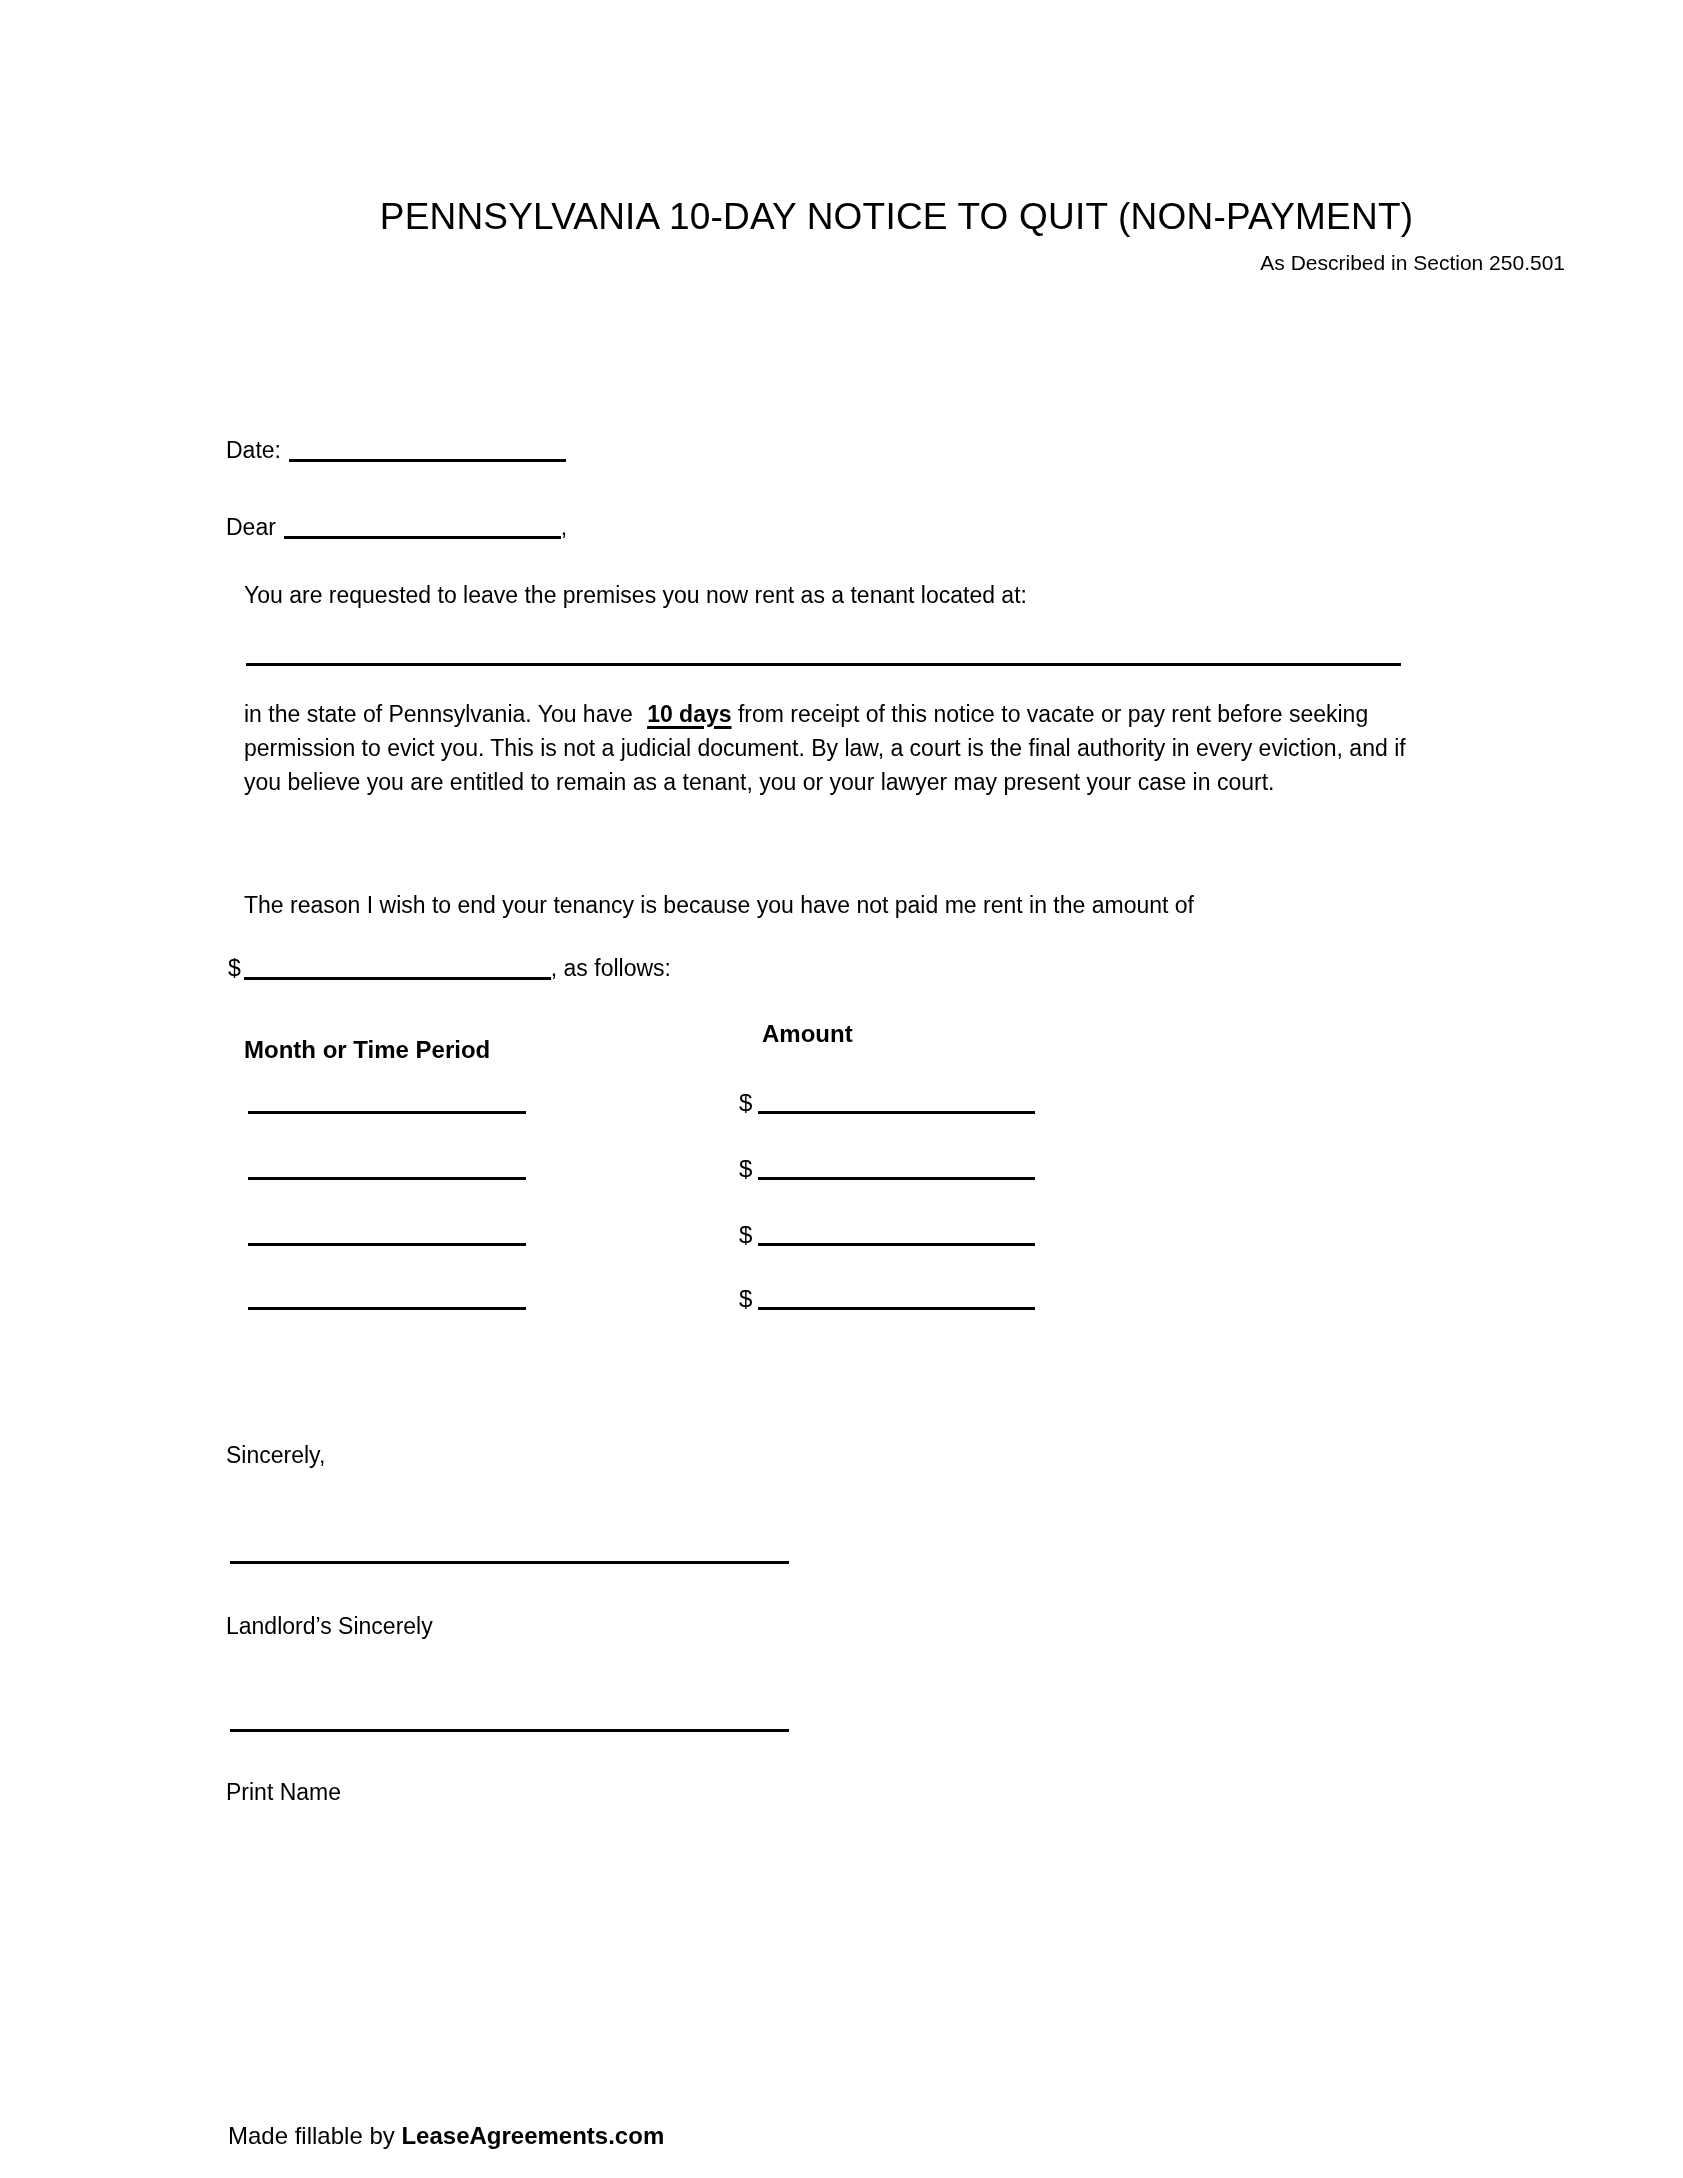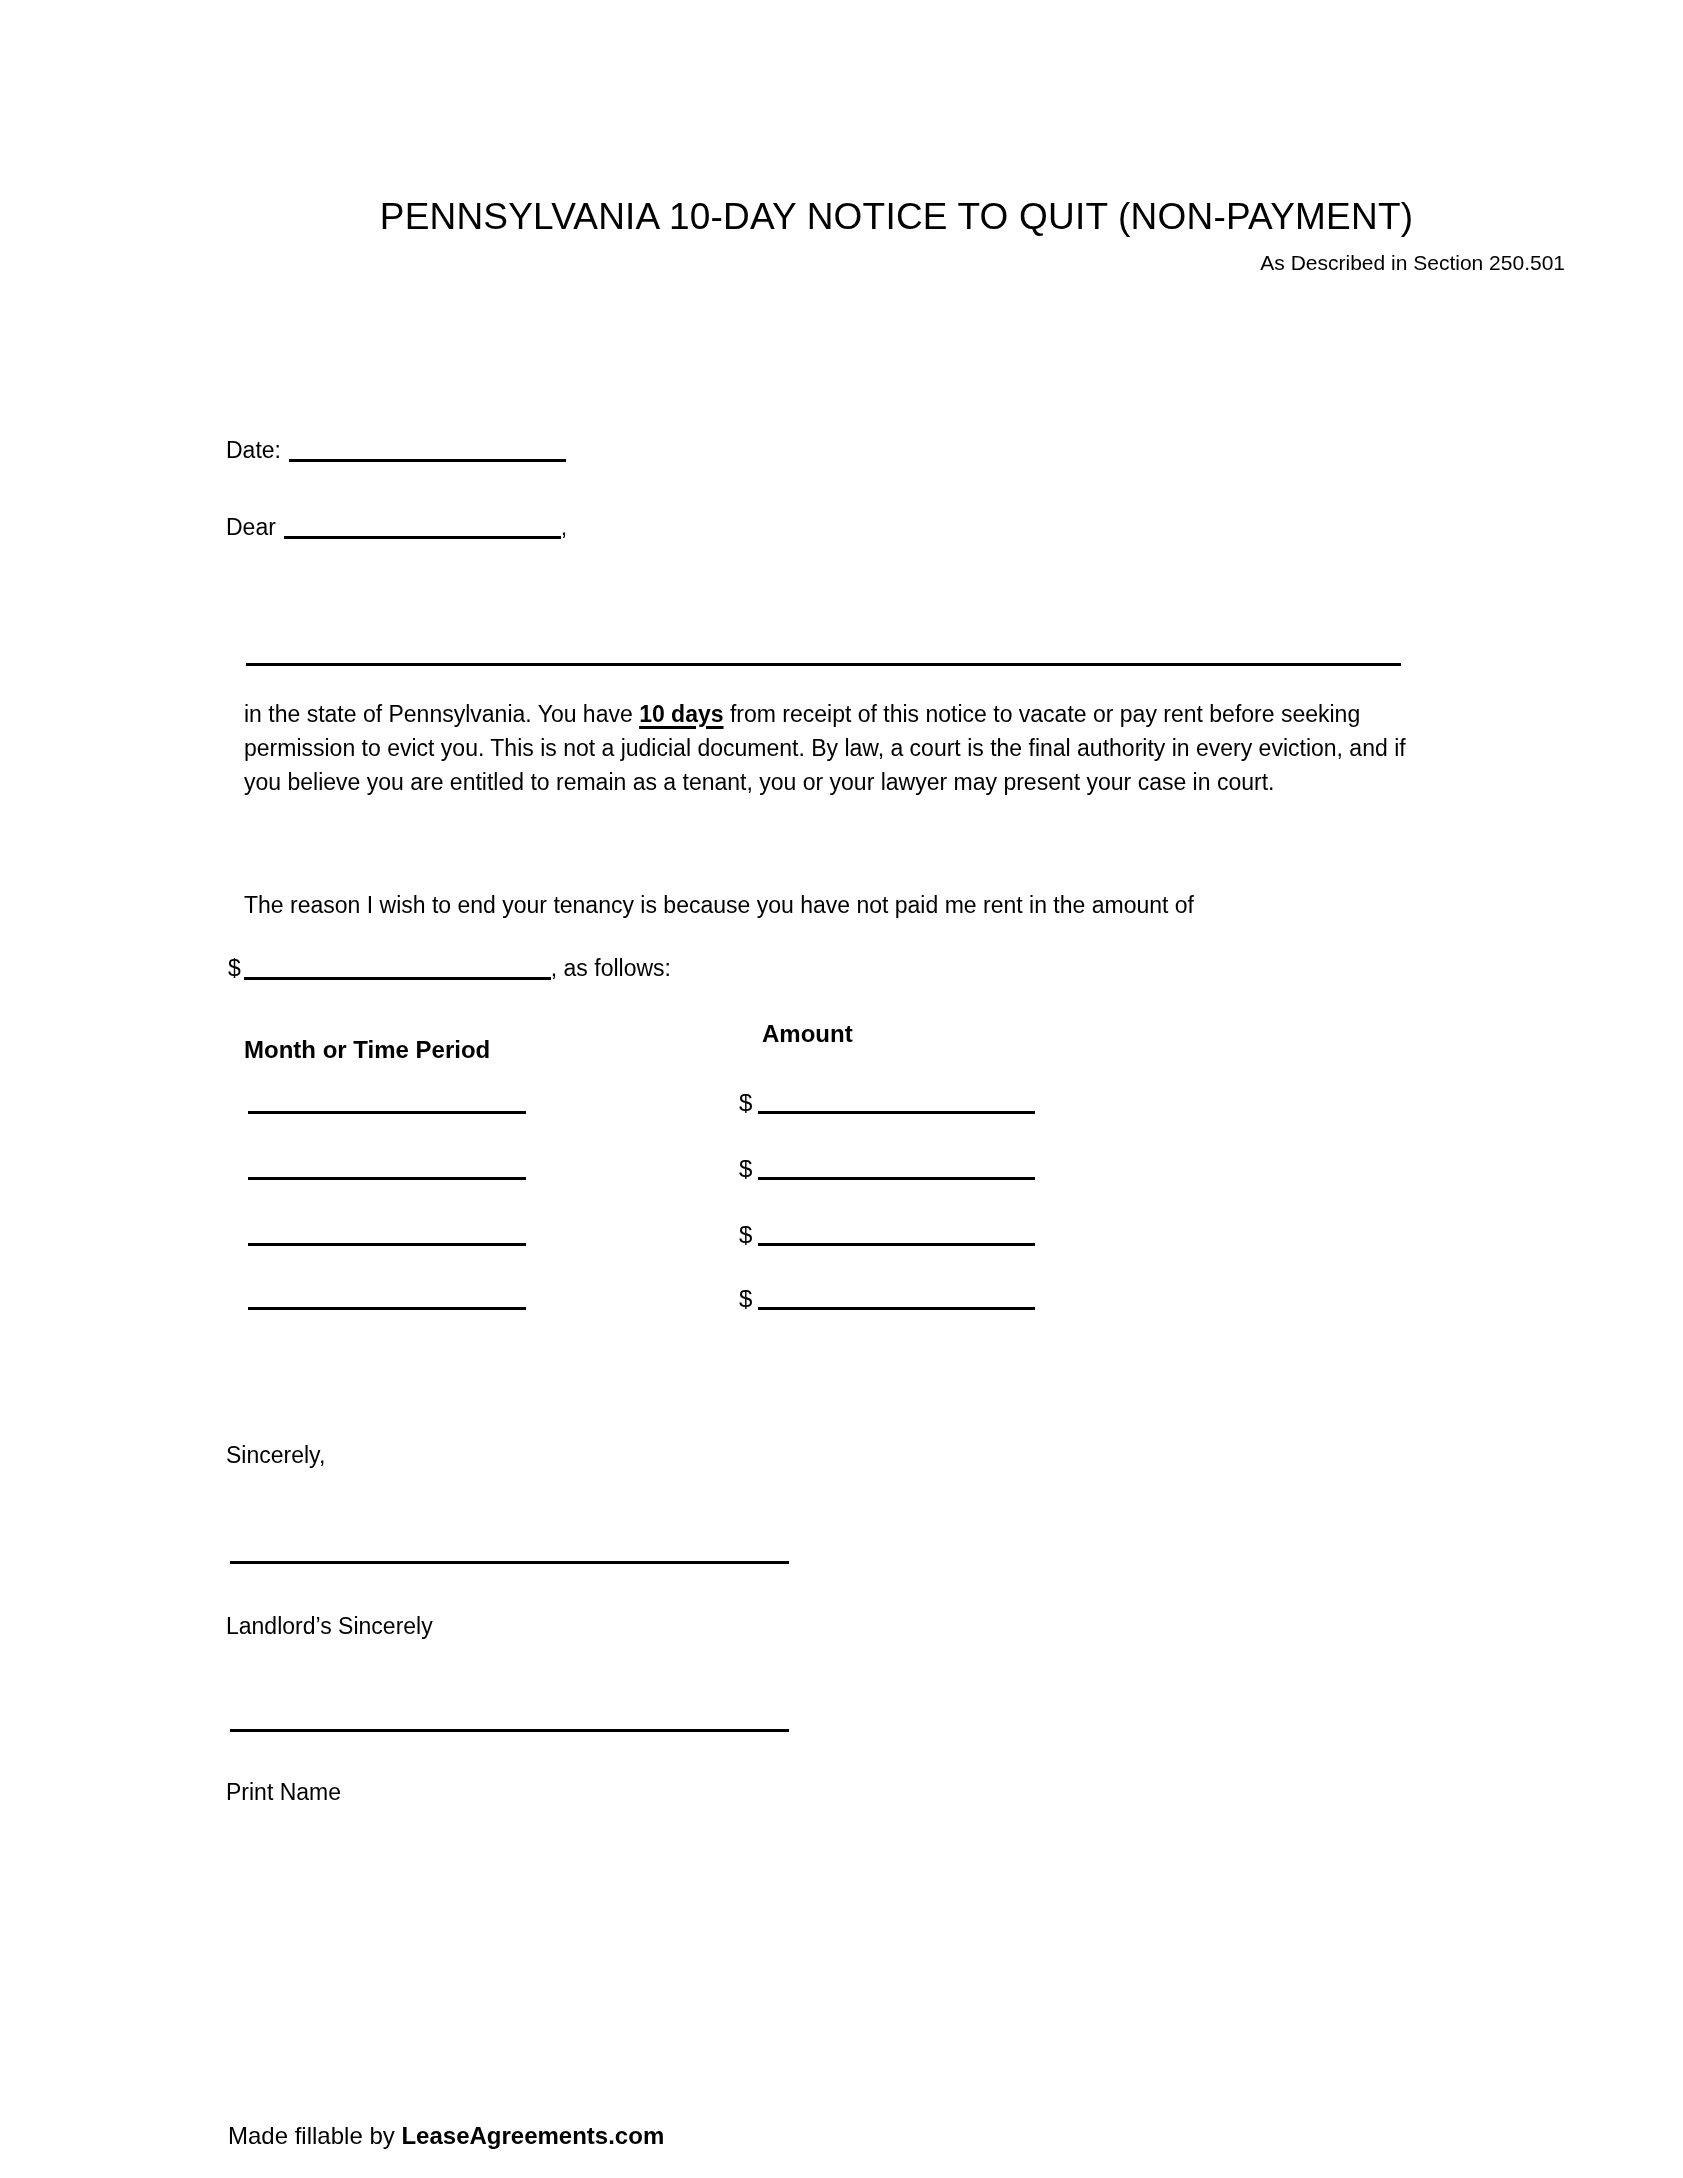--- a/index.html
+++ b/index.html
@@ -53,20 +53,21 @@
   .date-row  { left: 226px; top: 433px; }
   .dear-row  { left: 226px; top: 510px; }
   .intro     { left: 244px; top: 578px; width: 1208px; }
   .addr-line { left: 246px; top: 663px; width: 1155px; }
   .notice    { left: 244px; top: 697px; width: 1168px; }
   .bu {
     font-weight: bold;
     text-decoration: underline;
     text-decoration-thickness: 3px;
     text-underline-offset: 4px;
+    margin-left: 8px;
   }
   .reason    { left: 244px; top: 888px; width: 1188px; }
   .amount-row{ left: 228px; top: 951px; }
 
   .th-month  { left: 244px; top: 1020px; font-size: 24px; font-weight: bold; margin-top: 16px; }
   .th-amount { left: 762px; top: 1020px; font-size: 24px; font-weight: bold; }
 
   .trow { left: 248px; width: 802px; height: 40px; }
   .trow .month-line {
     position: absolute; left: 0; bottom: 0; width: 278px;
@@ -103,20 +104,21 @@
   <div class="abs subtitle">As Described in Section 250.501</div>
 
   <div class="abs t date-row">
     <span>Date:</span><span class="blank w280"></span>
   </div>
 
   <div class="abs t dear-row">
     <span>Dear</span><span class="blank w280"></span><span>,</span>
   </div>
 
+  <div class="abs t intro">You are requested to leave the premises you now rent as a tenant located at:</div>
 
   <div class="abs rule addr-line"></div>
 
   <div class="abs t notice">
     <span>in the state of Pennsylvania. You have </span><span class="bu">10 days</span><span> from receipt of this notice to vacate or pay rent before seeking permission to evict you. This is not a judicial document. By law, a court is the final authority in every eviction, and if you believe you are entitled to remain as a tenant, you or your lawyer may present your case in court.</span>
   </div>
 
   <div class="abs t reason">The reason I wish to end your tenancy is because you have not paid me rent in the amount of</div>
 
   <div class="abs t amount-row">

